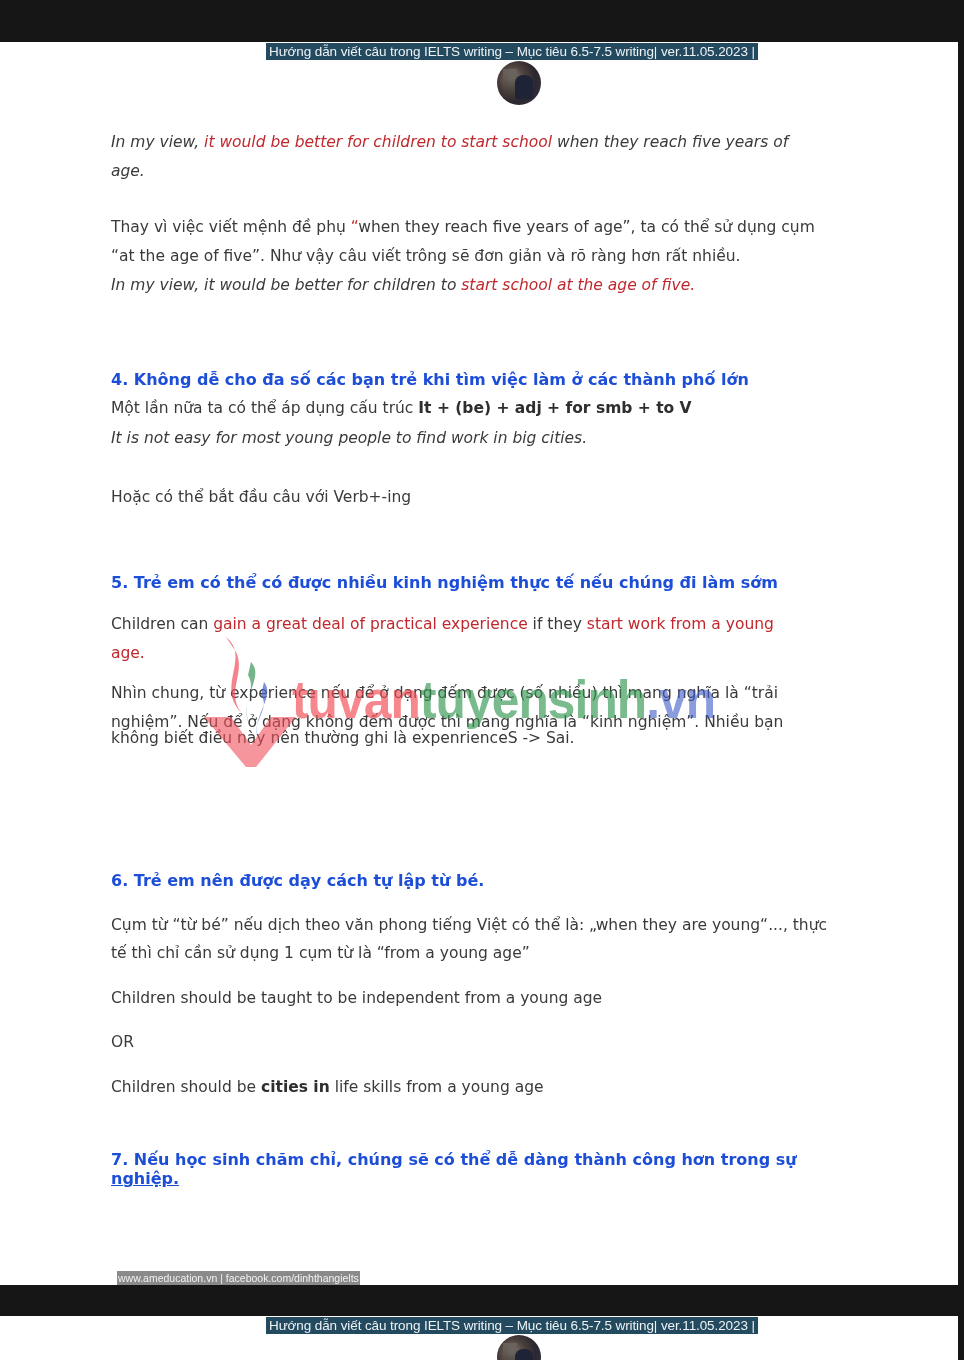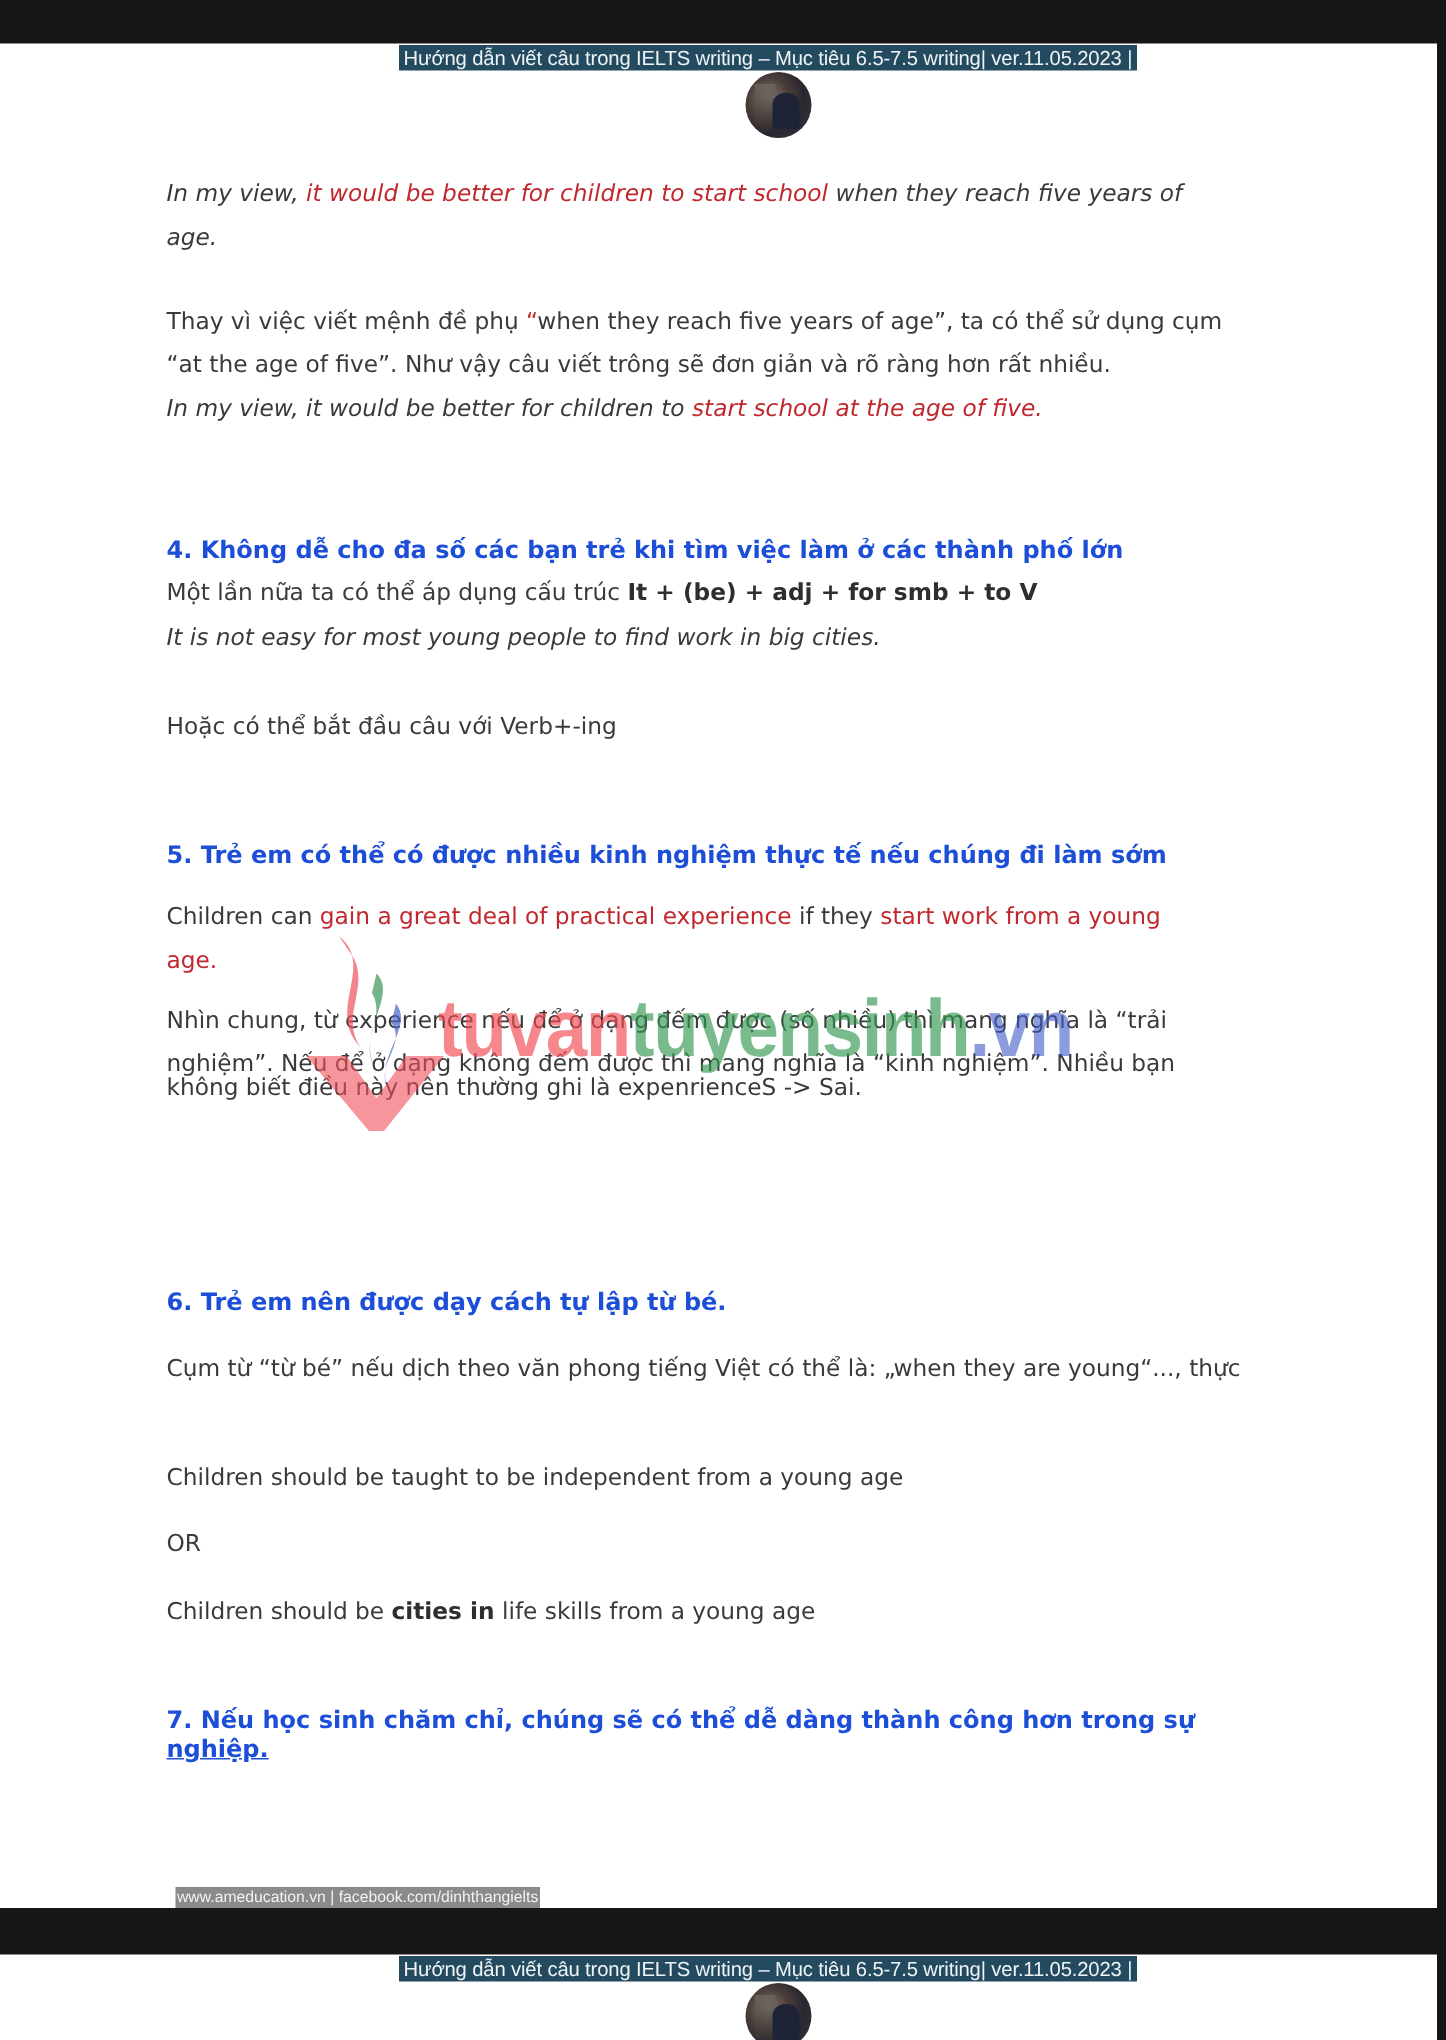--- a/index.html
+++ b/index.html
@@ -1,21 +1,21 @@
 <!DOCTYPE html>
 <html><head>
 <meta charset="utf-8">
 <style>
   html, body { margin:0; padding:0; }
   body {
     width:964px; height:1360px; background:#161616; position:relative; overflow:hidden;
     font-family:"DejaVu Sans", sans-serif; color:#333;
   }
   .page {
-    position:absolute; left:0; width:958px; background:#fff; overflow:hidden;
+    position:absolute; left:0; width:958px; background:#fff; overflow:hidden;margin-top:13px;
   }
   #page1 { top:29px; height:1243px; }
   #page2 { top:1303px; height:80px; }
   .header-band {
     position:absolute; left:266px; height:17px; background:#244a5f; color:#eef3f6;
     font-family:"Liberation Sans", sans-serif; font-size:13.5px; line-height:17px;
     padding:0 3px; white-space:nowrap; letter-spacing:-0.1px;
   }
   .avatar {
     position:absolute; left:497px; width:44px; height:44px; border-radius:50%;
@@ -79,20 +79,21 @@
       <path d="M30 20 C55 40 20 70 45 95 C30 75 50 55 40 35 Z" fill="rgba(240,80,90,.7)"></path>
       <path d="M55 45 C70 60 40 85 55 110 C42 90 62 75 52 58 Z" fill="rgba(60,150,90,.7)"></path>
       <path d="M68 65 C80 80 55 100 62 120 C55 105 75 92 65 78 Z" fill="rgba(70,100,200,.7)"></path>
       <path d="M8 100 L35 100 L55 128 L75 100 L100 100 L60 150 L50 150 Z" fill="rgba(240,80,90,.6)"></path>
     </svg>
     <div class="wm-text"><span class="wm-r">tuvan</span><span class="wm-g">tuyensinh</span><span class="wm-b">.vn</span></div>
   </div>
 
   <div class="h" style="top:829px;">6. Trẻ em nên được dạy cách tự lập từ bé.</div>
   <div class="t" style="top:869px;">Cụm từ “từ bé” nếu dịch theo văn phong tiếng Việt có thể là: „when they are young“..., thực</div>
+  <div class="t" style="top:897px;">tế thì chỉ cần sử dụng 1 cụm từ là “from a young age”</div>
   <div class="t" style="top:942px;">Children should be taught to be independent from a young age</div>
   <div class="t" style="top:986px;">OR</div>
   <div class="t" style="top:1031px;"><span>Children should be </span><span class="b">cities in</span><span> life skills from a young age</span></div>
 
   <div class="h" style="top:1108px;">7. Nếu học sinh chăm chỉ, chúng sẽ có thể dễ dàng thành công hơn trong sự</div>
   <div class="h" style="top:1127px;text-decoration:underline;">nghiệp.</div>
 
   <div class="footer-band">www.ameducation.vn |  facebook.com/dinhthangielts</div>
 </div>
 

